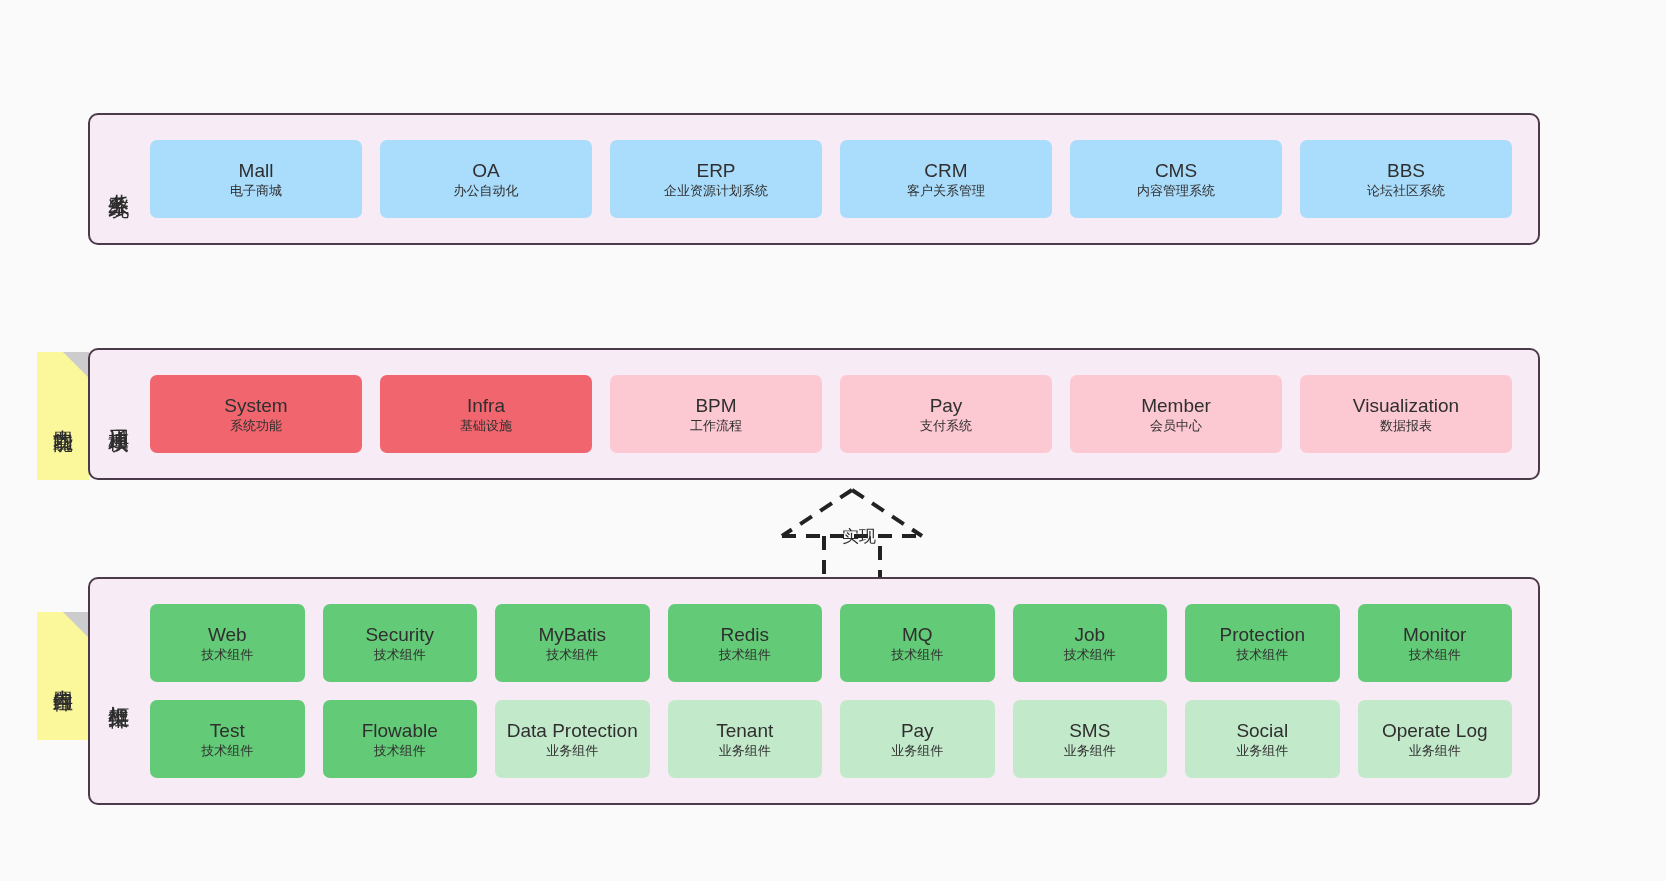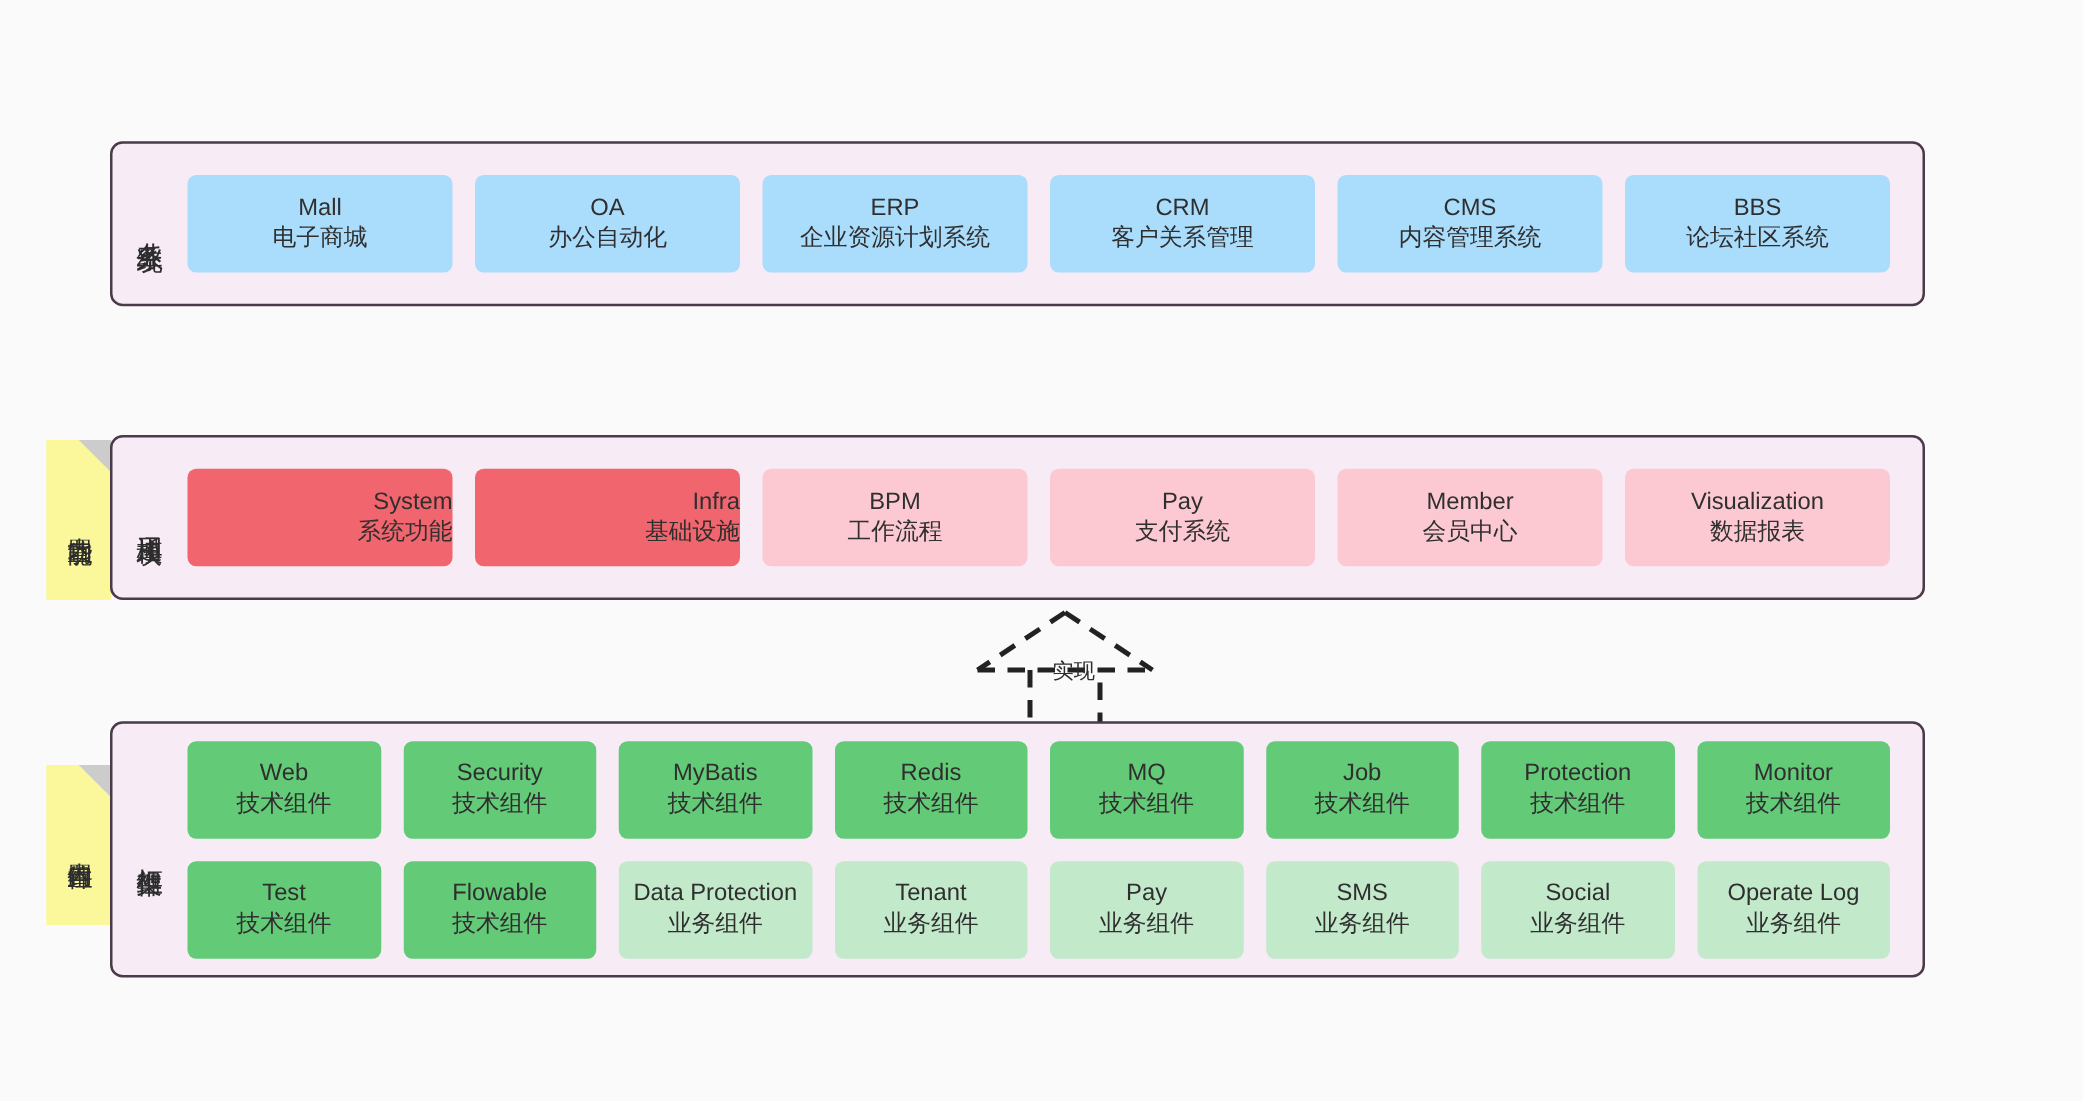--- a/index.html
+++ b/index.html
@@ -63,35 +63,35 @@
     border-radius: 7px;
     display: flex;
     flex-direction: column;
     align-items: center;
     justify-content: center;
     text-align: center;
     color: #2f2f2f;
     line-height: 1.28;
   }
   .card .en { font-size: 19px; }
-  .card .cn { font-size: 19px; }
+  .card .cn { font-size: 13px; }
   .card .en.multi { font-size: 19px; }
 
   
   #layer-business { left: 88px; top: 113px; width: 1452px; height: 132px; }
   #layer-business .card { height: 78px; background: #aadcfb; }
 
   
   #layer-modules { left: 88px; top: 348px; width: 1452px; height: 132px; }
   #layer-modules .card { height: 78px; }
-  .card.red  { background: #f1656e; align-items: flex-end; }
+  .card.red  { background: #f1656e; }
   .card.pink { background: #fcc9d2; }
 
   
-  #layer-framework { left: 88px; top: 577px; width: 1452px; height: 205px; }
+  #layer-framework { left: 88px; top: 577px; width: 1452px; height: 228px; }
   #layer-framework .card { height: 78px; }
   .card.green  { background: #63ca77; }
   .card.lgreen { background: #c3e9cb; }
 
   
   .sticky {
     position: absolute;
     box-sizing: border-box;
     background: #fbf89c;
     color: #2d2d2d;

